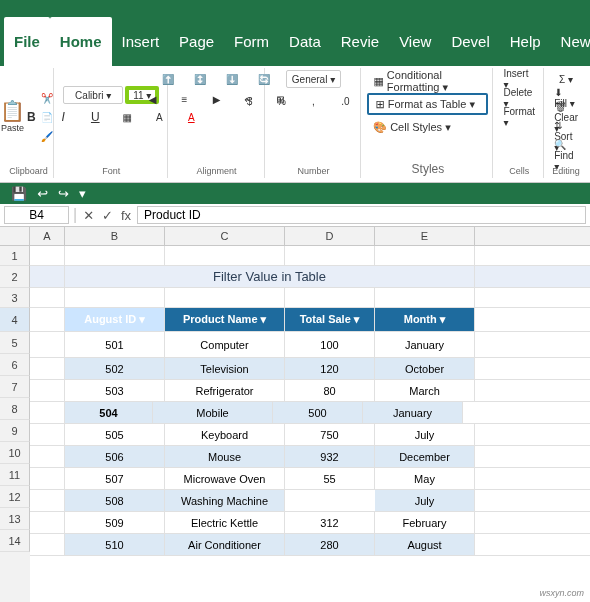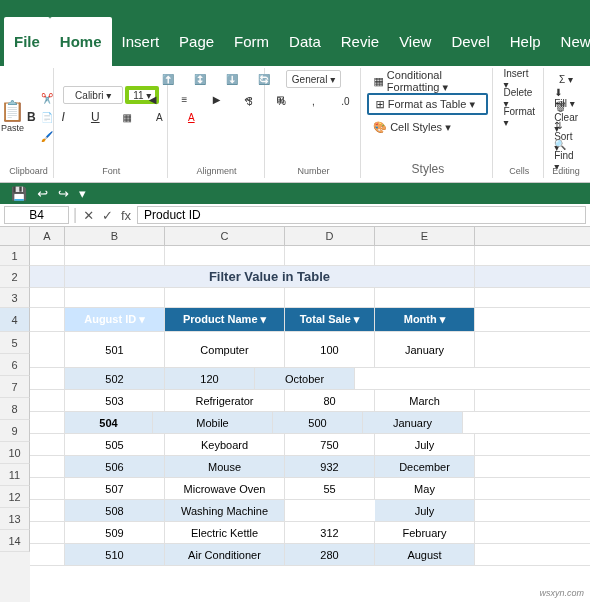--- a/index.html
+++ b/index.html
@@ -60,21 +60,21 @@
     .grid { flex: 1; display: flex; flex-direction: column; }
     .grid-row { display: flex; border-bottom: 1px solid #e0e0e0; }
     .grid-cell { border-right: 1px solid #e0e0e0; font-size: 11px; padding: 2px 4px; display: flex; align-items: center; overflow: hidden; white-space: nowrap; }
 
     
     .table-header-cell { background: #1e6b9e; color: #fff; font-weight: 600; justify-content: center; }
     .table-data-cell { background: #fff; justify-content: center; }
     .table-data-cell-alt { background: #dce9f5; justify-content: center; }
 
     .title-row { background: #e8eef8; }
-    .title-cell { font-weight: 700; color: #2e4057; font-size: 13px; text-align: center; justify-content: center; }
+    .title-cell { font-weight: 400; color: #2e4057; font-size: 13px; text-align: center; justify-content: center; }
 
     .selected-cell { background: #cce5ff !important; }
 
     
     .watermark { position: absolute; bottom: 4px; right: 6px; font-size: 9px; color: #888; font-style: italic; }
   </style>
 </head>
 <body>
 
 <div style="width:590px; height:602px; display:flex; flex-direction:column; overflow:hidden; position:relative;">
@@ -275,31 +275,32 @@
         </div>
 
         <div class="grid-row" style="height:24px;">
           <div class="grid-cell" style="width:35px;"></div>
           <div class="grid-cell table-header-cell selected-cell" style="width:100px;">August ID ▾</div>
           <div class="grid-cell table-header-cell" style="width:120px;">Product Name ▾</div>
           <div class="grid-cell table-header-cell" style="width:90px;">Total Sale ▾</div>
           <div class="grid-cell table-header-cell" style="width:100px;">Month ▾</div>
         </div>
 
-        <div class="grid-row" style="height:36px;">
+        <div class="grid-row" style="height:26px;">
           <div class="grid-cell" style="width:35px;"></div>
           <div class="grid-cell table-data-cell" style="width:100px;">501</div>
           <div class="grid-cell table-data-cell" style="width:120px;">Computer</div>
           <div class="grid-cell table-data-cell" style="width:90px;">100</div>
           <div class="grid-cell table-data-cell" style="width:100px;">January</div>
         </div>
 
         <div class="grid-row" style="height:22px;">
           <div class="grid-cell" style="width:35px;"></div>
           <div class="grid-cell table-data-cell-alt" style="width:100px;">502</div>
+          <div class="grid-cell table-data-cell-alt" style="width:120px;">Television</div>
           <div class="grid-cell table-data-cell-alt" style="width:90px;">120</div>
           <div class="grid-cell table-data-cell-alt" style="width:100px;">October</div>
         </div>
 
         <div class="grid-row" style="height:22px;">
           <div class="grid-cell" style="width:35px;"></div>
           <div class="grid-cell table-data-cell" style="width:100px;">503</div>
           <div class="grid-cell table-data-cell" style="width:120px;">Refrigerator</div>
           <div class="grid-cell table-data-cell" style="width:90px;">80</div>
           <div class="grid-cell table-data-cell" style="width:100px;">March</div>

